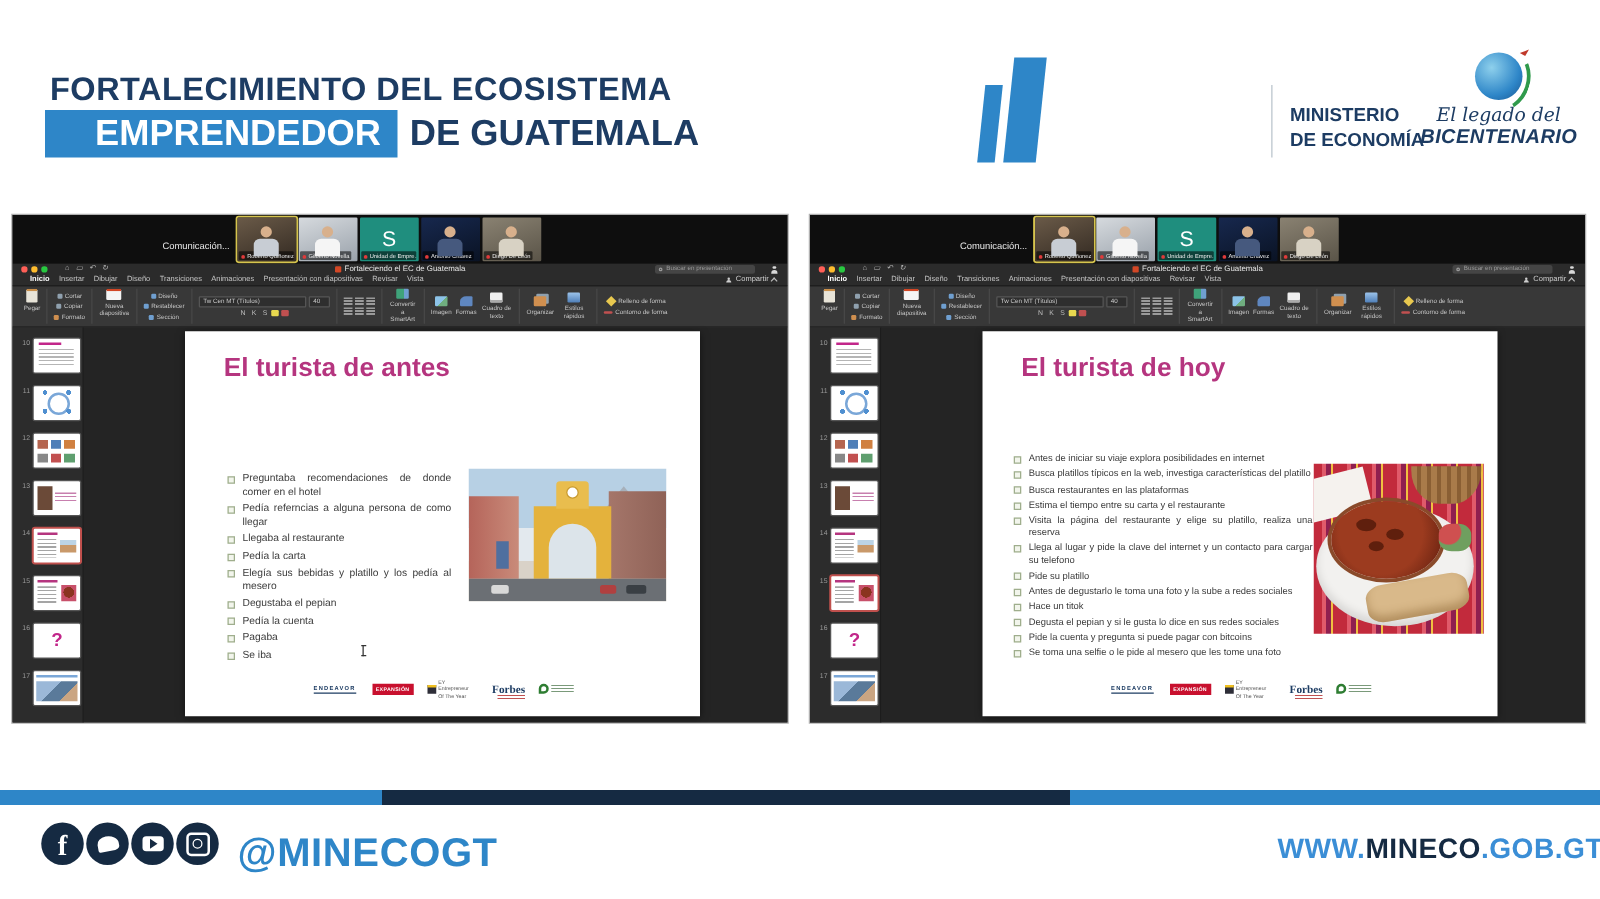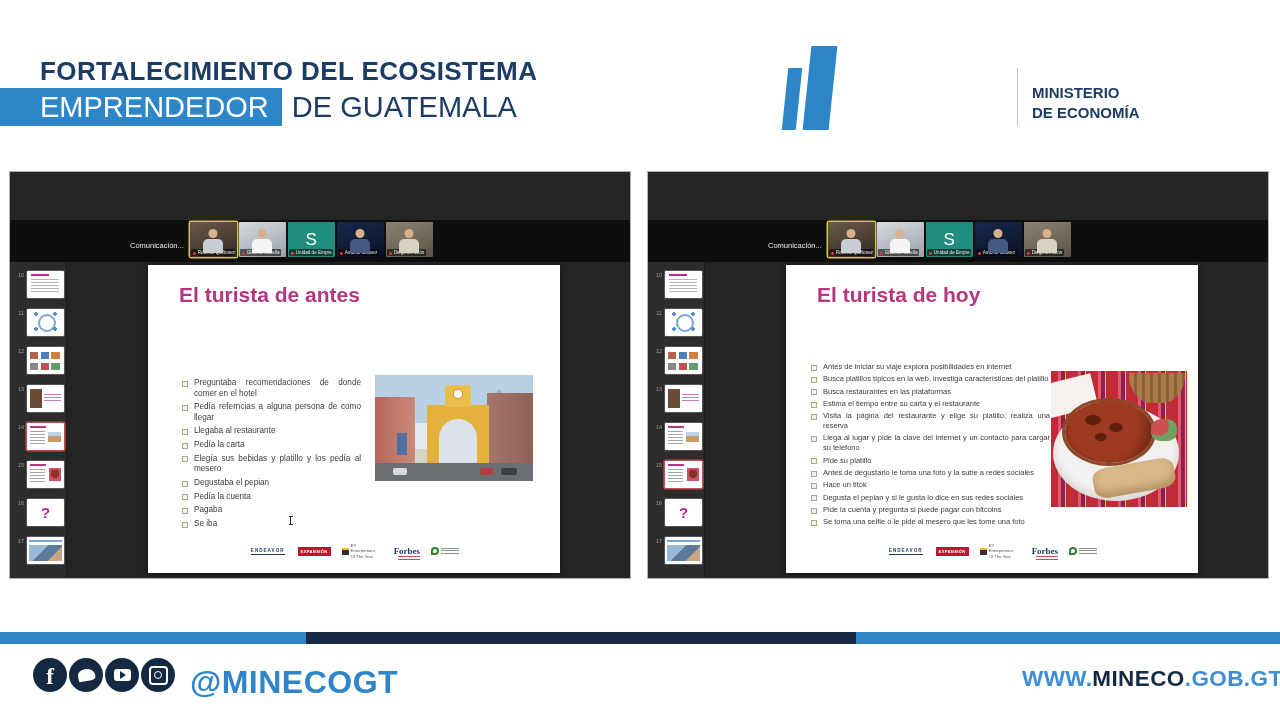--- a/index.html
+++ b/index.html
@@ -4,21 +4,21 @@
 <style>
   * { margin:0; padding:0; box-sizing:border-box; }
   html,body { width:1280px; height:719px; background:#fff; overflow:hidden;
     font-family:"Liberation Sans", sans-serif; }
   .page { position:relative; width:1280px; height:719px; background:#fff; }
 
   
   .h1 { position:absolute; left:40px; top:56px; font-size:26px; font-weight:800;
         color:#1d3c63; letter-spacing:.4px; }
   .h2 { position:absolute; left:0; top:88px; height:38px; display:flex; align-items:center;
-        font-size:29px; font-weight:400; }
+        font-size:29px; font-weight:700;padding-left:36px; }
   .h2 .hl { background:#2e86c8; color:#fff; height:38px; display:flex; align-items:center;
         padding:0 13px 0 40px; }
   .h2 .rest { color:#1d3c63; padding-left:10px; }
 
   .glogo { position:absolute; left:783px; top:46px; width:236px; height:92px; }
   .gbar { position:absolute; background:#2e86c8; transform:skewX(-6deg); }
   .gbar.b1 { left:2px; top:22px; width:14px; height:62px; }
   .gbar.b2 { left:24px; top:0; width:26px; height:84px; }
   .gtxt { position:absolute; left:62px; top:18px; color:#1d3c63; }
   .gl1 { font-size:20px; font-weight:800; letter-spacing:.5px; }
@@ -40,21 +40,21 @@
   .bscript { font-family:"DejaVu Serif", serif; font-style:italic; font-size:15px;
         color:#1d3c63; margin-top:3px; }
   .bname { font-size:16px; font-weight:800; font-style:italic; color:#1d3c63; letter-spacing:.3px; }
 
   
   .shot { position:absolute; top:172px; width:620px; height:406px; background:#242424;
         box-shadow:0 0 0 1px #b0b0b0; overflow:hidden; }
   #shot-left { left:10px; } #shot-right { left:648px; }
 
   
-  .zstrip { position:relative; height:49px; background:#0e0e0e;margin-top:48px; }
+  .zstrip { position:relative; height:39px; background:#0e0e0e; }
   .ztiles { position:absolute; left:118px; top:2px; display:flex; gap:2px; align-items:flex-start; }
   .ztile { position:relative; width:47px; height:35px; overflow:hidden; border-radius:1px;
         background:#1c1c1c; flex:none; }
   .ztile[data-kind="label"] { width:auto; background:none; padding:12px 4px 0 2px; height:35px; }
   .ztile[data-kind="label"] .zname { position:static; background:none; font-size:7.5px;
         padding:0; color:#e8e8e8; max-width:none; }
   .ztile[data-kind="label"] .zname::before { display:none; }
   .ztile[data-kind="video"]::before { content:""; position:absolute; top:7px; left:50%;
         transform:translateX(-50%); width:9px; height:9px; border-radius:50%; background:#d8b08c; z-index:1; }
   .ztile[data-kind="video"]::after { content:""; position:absolute; top:17px; left:50%;
@@ -323,20 +323,25 @@
 
   <div class="glogo">
     <i class="gbar b1"></i>
     <i class="gbar b2"></i>
   </div>
   <div class="hdr-divider"></div>
   <div class="mlogo">
     <div>MINISTERIO</div>
     <div>DE ECONOMÍA</div>
   </div>
+  <div class="blogo">
+    <div class="bsphere"></div>
+    <div class="bscript">El legado del</div>
+    <div class="bname">BICENTENARIO</div>
+  </div>
 
   <div class="shot" id="shot-left">
     <div class="zstrip">
       <div class="ztiles">
 
           <div class="ztile" data-kind="label">
             
             <span class="zname">Comunicación...</span>
           </div>
 

